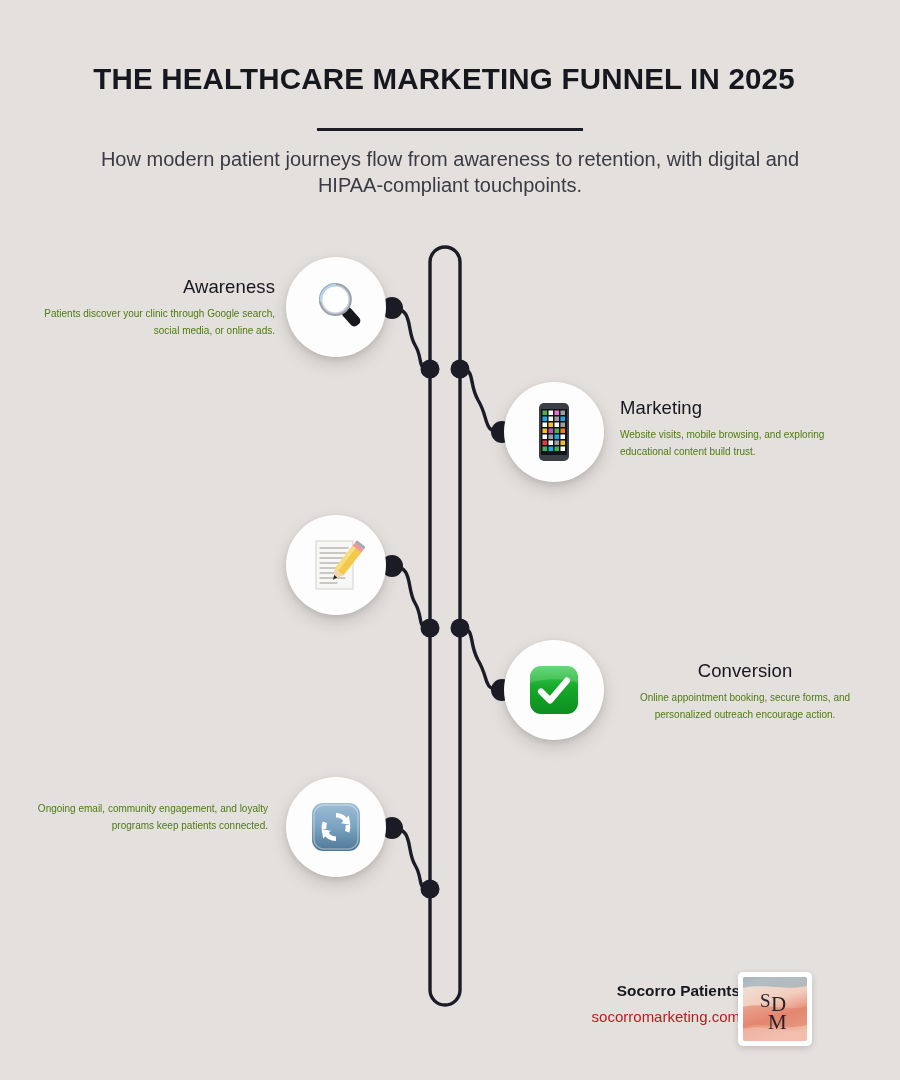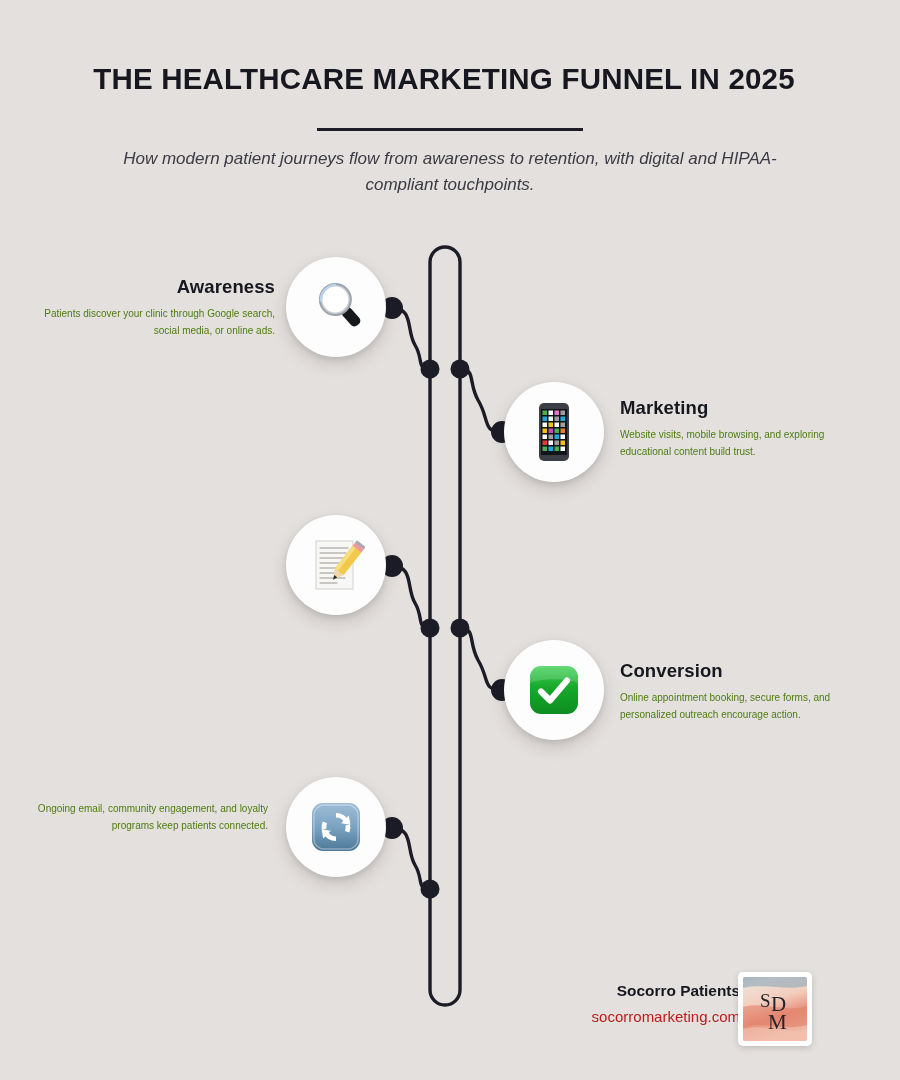--- a/index.html
+++ b/index.html
@@ -19,41 +19,41 @@
     color:#16171f;
     text-transform:uppercase;
   }
   .divider{
     position:absolute;left:50%;top:128px;transform:translateX(-50%);
     width:266px;height:3px;background:#1b1c26;
   }
   .subtitle{
     position:absolute;left:50%;top:146px;transform:translateX(-50%);
     width:712px;text-align:center;
-    font-size:17px;line-height:26px;color:#3a3b44;font-style:italic;
+    font-size:20px;line-height:26px;color:#3a3b44;
   }
 
   
   .wires{position:absolute;left:0;top:0;width:900px;height:1080px;}
 
   
   .bubble{
     position:absolute;width:100px;height:100px;border-radius:50%;
     background:#fdfdfd;
     box-shadow:0 7px 16px rgba(40,35,35,.17), 0 2px 5px rgba(40,35,35,.10);
     display:flex;align-items:center;justify-content:center;
   }
   .bubble svg{display:block;}
 
   
   .step-text{position:absolute;width:250px;}
   .step-text.left{text-align:right;}
   .step-text.right{text-align:left;}
   .step-head{
-    font-size:18.5px;font-weight:bold;color:#16171f;
+    font-size:18.5px;font-weight:normal;color:#16171f;
     margin:0 0 7px 0;letter-spacing:.1px;
   }
   .step-body{
     font-size:10px;line-height:17.2px;color:#4d7c0f;margin:0;
   }
 
   
   .brand{position:absolute;left:520px;top:982px;width:220px;text-align:right;}
   .brand-name{font-size:15.4px;font-weight:bold;color:#16171f;margin:0 0 8px 0;}
   .brand-url{font-size:15px;color:#b91c1c;margin:0;}
@@ -199,21 +199,21 @@
           <stop offset="0%" stop-color="#46d15c"></stop>
           <stop offset="45%" stop-color="#16a92a"></stop>
           <stop offset="100%" stop-color="#0d8d20"></stop>
         </linearGradient>
       </defs>
       <rect x="5" y="5" width="48" height="48" rx="11" fill="url(#greenGrad)"></rect>
       <path d="M5 16 a11 11 0 0 1 11 -11 h26 a11 11 0 0 1 11 11 v6 c-12 -5 -36 -5 -48 0 Z" fill="#ffffff" opacity=".16"></path>
       <path d="M16 30.5 L25 39.5 L42 19.5" fill="none" stroke="#ffffff" stroke-width="6.2" stroke-linecap="round" stroke-linejoin="round"></path>
     </svg>
   </div>
-  <div class="step-text right" style="left:620px;top:660px;">
+  <div class="step-text right" style="left:620px;top:660px;text-align:center;">
     <p class="step-head">Conversion</p>
     <p class="step-body">Online appointment booking, secure forms, and personalized outreach encourage action.</p>
   </div>
 
   <div class="step-text left" style="left:18px;top:800px;">
     <p class="step-body">Ongoing email, community engagement, and loyalty programs keep patients connected.</p>
   </div>
   <div class="bubble" style="left:286px;top:777px;">
     <svg width="58" height="58" viewBox="0 0 58 58">
       <defs>

